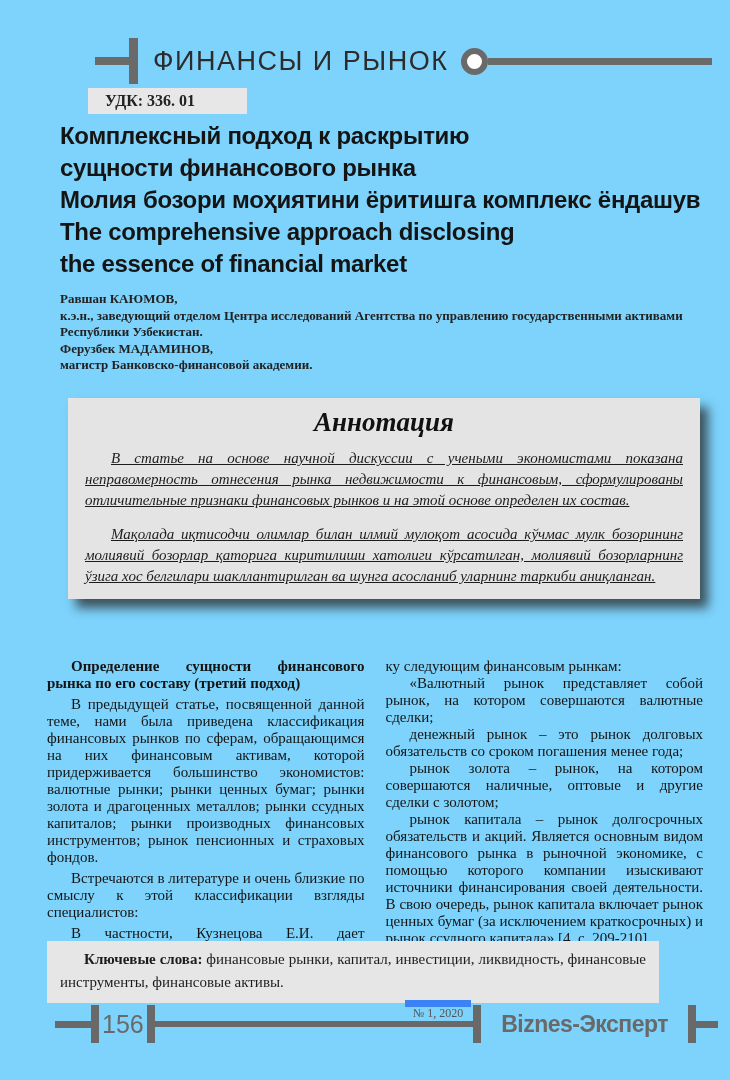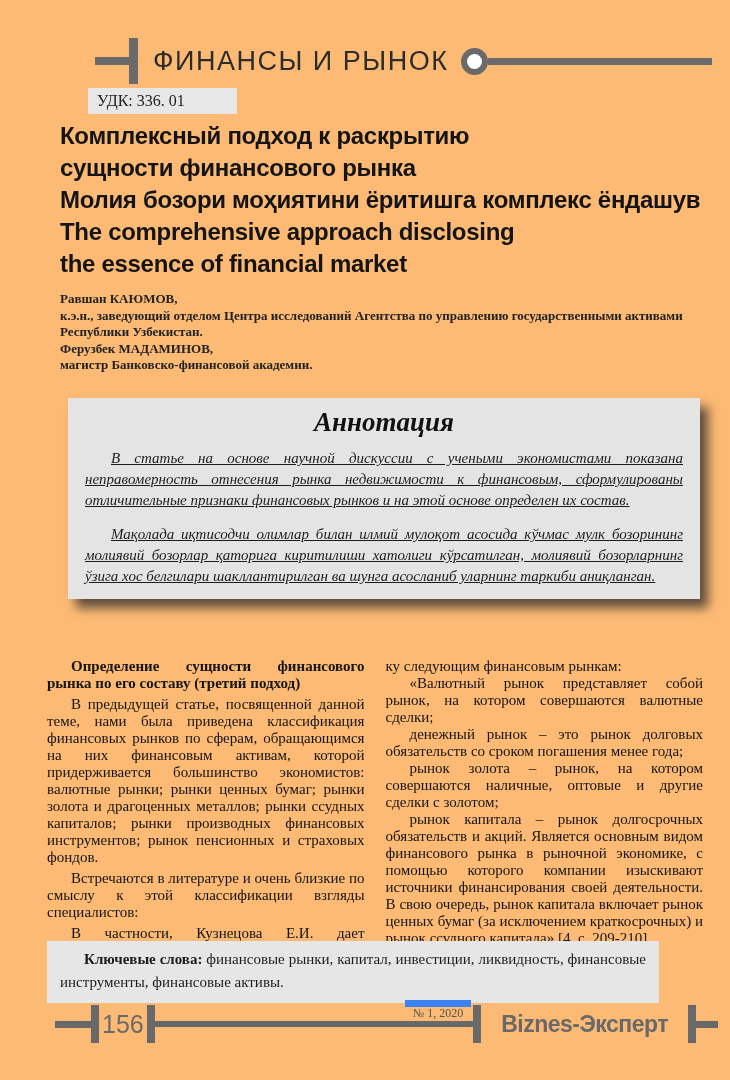--- a/index.html
+++ b/index.html
@@ -1,19 +1,19 @@
 <!DOCTYPE html>
 <html><head>
 <meta charset="utf-8">
 <style>
   html,body{margin:0;padding:0;background:#fff;}
   .page{
     position:relative;
     width:730px;height:1080px;
-    background:#fdba74;
+    background:#7dd3fc;
     overflow:hidden;
     font-family:"Liberation Serif","DejaVu Serif",serif;
     color:#1c1c1c;
   }
   
   .section-header{
     position:absolute;top:37px;left:95px;right:0;height:48px;
     display:flex;align-items:center;
   }
   .h-dash{width:34px;height:8px;background:#6a6a6a;flex:none;}
@@ -25,22 +25,22 @@
   }
   .h-ring{
     width:15px;height:15px;border:6px solid #6a6a6a;border-radius:50%;
     flex:none;margin-left:13px;background:#fff;
   }
   .h-line{flex:1;height:7px;background:#6a6a6a;margin-right:18px;}
   
   .udk{
     position:absolute;top:88px;left:88px;
     background:#e7e7e7;
-    font-weight:normal;font-size:16px;color:#222;
-    padding:4px 52px 4px 9px;
+    font-weight:bold;font-size:16px;color:#222;
+    padding:4px 52px 4px 17px;
   }
   
   .title{
     position:absolute;top:120px;right:23px;left:60px;
     text-align:left;
     font-family:"Liberation Sans","DejaVu Sans",sans-serif;
     font-weight:bold;font-size:24px;line-height:32px;
     letter-spacing:-0.3px;color:#141414;
   }
   

